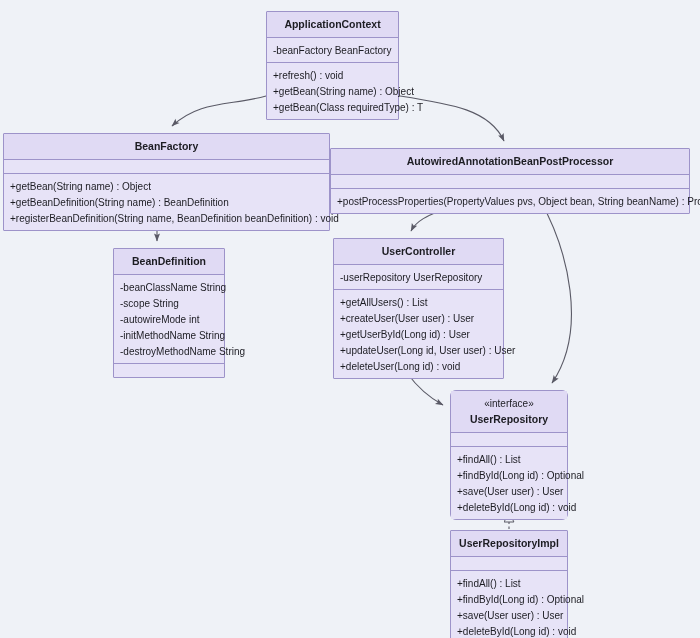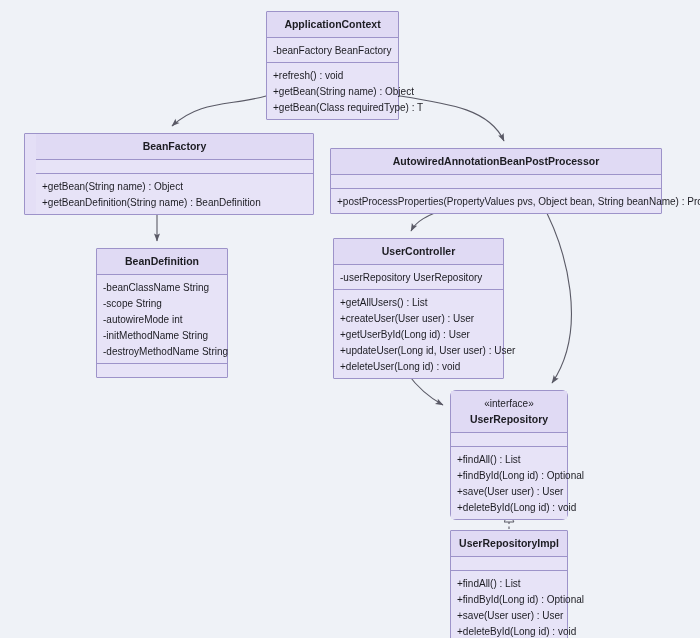--- a/index.html
+++ b/index.html
@@ -109,42 +109,43 @@
     <div class="uml-section">
       <div class="uml-row">-beanFactory BeanFactory</div>
     </div>
     <div class="uml-section">
       <div class="uml-row">+refresh() : void</div>
       <div class="uml-row">+getBean(String name) : Object</div>
       <div class="uml-row">+getBean(Class requiredType) : T</div>
     </div>
   </div>
 
-  <div class="umlnode" style="left:24px; top:133px; width:290px;padding-left:11px;">
+  <div class="umlnode" style="left:3px; top:133px; width:327px;">
     <div class="uml-head">
       <span>BeanFactory</span>
     </div>
     <div class="uml-section empty"></div>
     <div class="uml-section">
       <div class="uml-row">+getBean(String name) : Object</div>
       <div class="uml-row">+getBeanDefinition(String name) : BeanDefinition</div>
-    </div>
-  </div>
-
-  <div class="umlnode" style="left:330px; top:148px; width:332px;">
+      <div class="uml-row">+registerBeanDefinition(String name, BeanDefinition beanDefinition) : void</div>
+    </div>
+  </div>
+
+  <div class="umlnode" style="left:330px; top:148px; width:360px;">
     <div class="uml-head">
       <span>AutowiredAnnotationBeanPostProcessor</span>
     </div>
     <div class="uml-section empty"></div>
     <div class="uml-section">
       <div class="uml-row">+postProcessProperties(PropertyValues pvs, Object bean, String beanName) : PropertyValues</div>
     </div>
   </div>
 
-  <div class="umlnode" style="left:96px; top:248px; width:132px;">
+  <div class="umlnode" style="left:113px; top:248px; width:112px;">
     <div class="uml-head">
       <span>BeanDefinition</span>
     </div>
     <div class="uml-section">
       <div class="uml-row">-beanClassName String</div>
       <div class="uml-row">-scope String</div>
       <div class="uml-row">-autowireMode int</div>
       <div class="uml-row">-initMethodName String</div>
       <div class="uml-row">-destroyMethodName String</div>
     </div>

